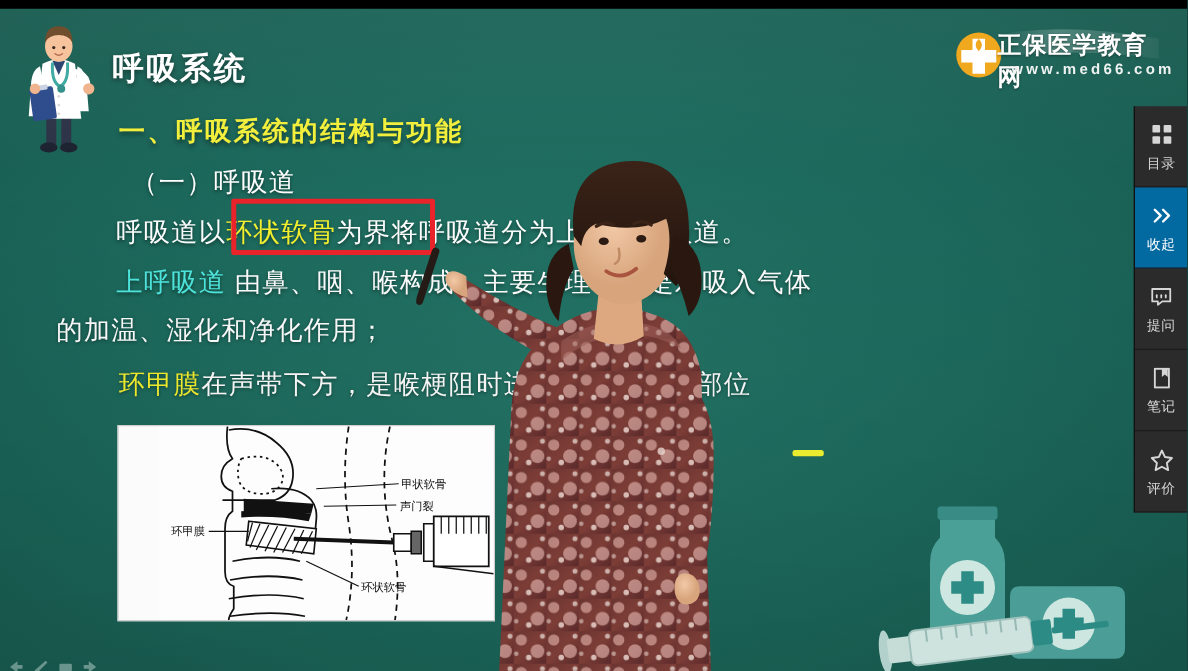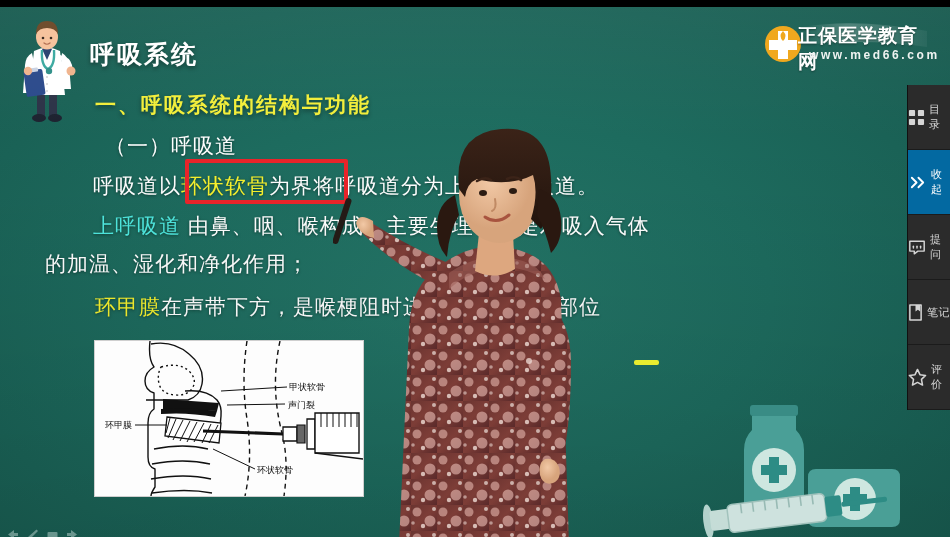--- a/index.html
+++ b/index.html
@@ -44,21 +44,21 @@
 
   
   .red-box{position:absolute;left:185px;top:152px;width:163px;height:45px;
     border:4px solid #e8242a;border-radius:2px;box-sizing:border-box;z-index:6;}
   
   .yellow-dash{position:absolute;left:634px;top:353px;width:25px;height:5px;background:#e9ec2f;
     border-radius:2px;z-index:6;}
 
   
   .fig1{position:absolute;left:94px;top:333px;width:268px;height:155px;background:#fbfbfb;
-    border:1px solid #cfcfcf;overflow:hidden;z-index:4;}
+    border:1px solid #cfcfcf;overflow:hidden;z-index:4;padding-left:32px;}
   .fig1 svg{display:block;}
   .fig1 text{font-family:"Liberation Sans","DejaVu Sans",sans-serif;font-size:9px;fill:#111;}
 
   
   .fig2{position:absolute;left:418px;top:313px;width:75px;height:187px;background:#ffffff;
     overflow:hidden;z-index:4;}
 
   
   .presenter{position:absolute;left:333px;top:108px;width:300px;height:429px;z-index:8;}
 
@@ -66,21 +66,21 @@
   .decor{position:absolute;left:690px;top:398px;width:215px;height:139px;z-index:3;opacity:.95;}
 
   
   .toolstrip{position:absolute;left:6px;top:518px;width:72px;height:16px;z-index:20;
     display:flex;align-items:center;gap:7px;}
   .toolstrip .tool{width:13px;height:13px;opacity:.45;}
 
   
   .sidebar{position:absolute;right:0;top:85px;width:42px;background:#2b2b2b;z-index:30;
     border-left:1px solid #111;}
-  .side-item{height:64px;display:flex;align-items:center;justify-content:center;
+  .side-item{height:64px;display:flex;flex-direction:column;align-items:center;justify-content:center;
     gap:4px;color:#d6d6d6;cursor:pointer;border-bottom:1px solid #1b1b1b;}
   .side-item.active{background:#0369a1;color:#ffffff;}
   .side-item .ico{height:22px;display:flex;align-items:center;justify-content:center;}
   .side-item .lbl{font-size:11px;letter-spacing:.5px;}
   .side-item svg{display:block;}
 </style>
 </head>
 <body>
 
 <div id="app">

